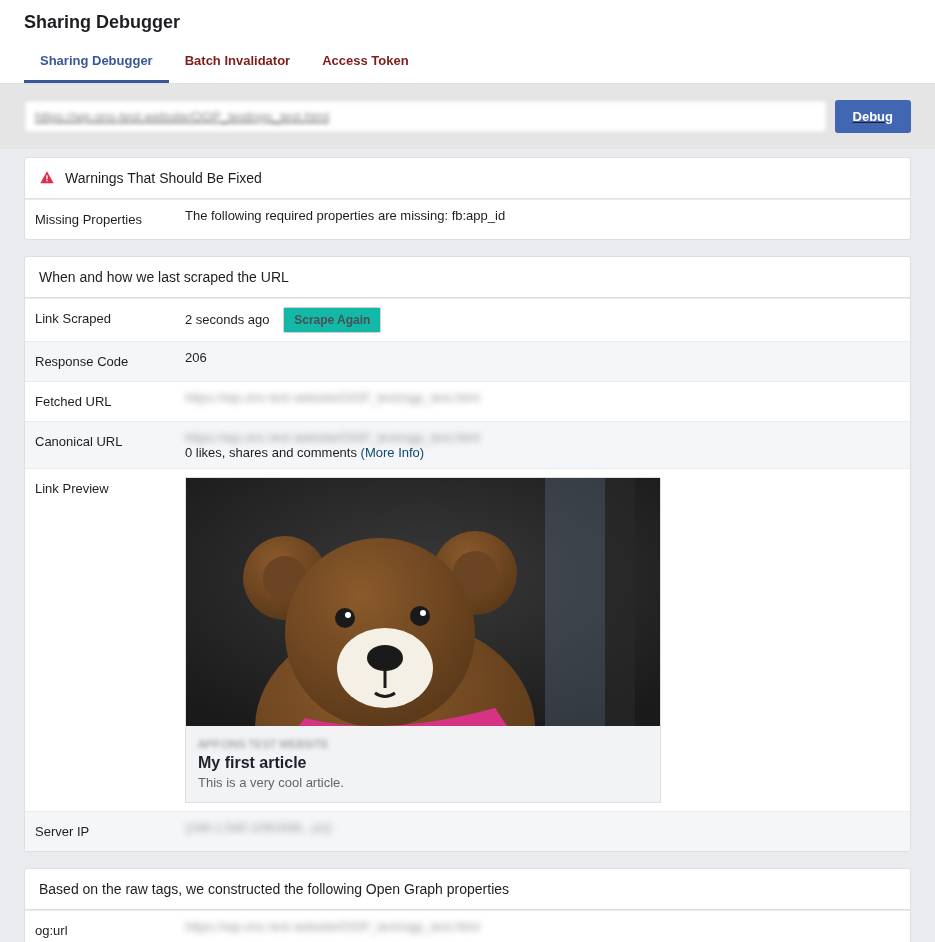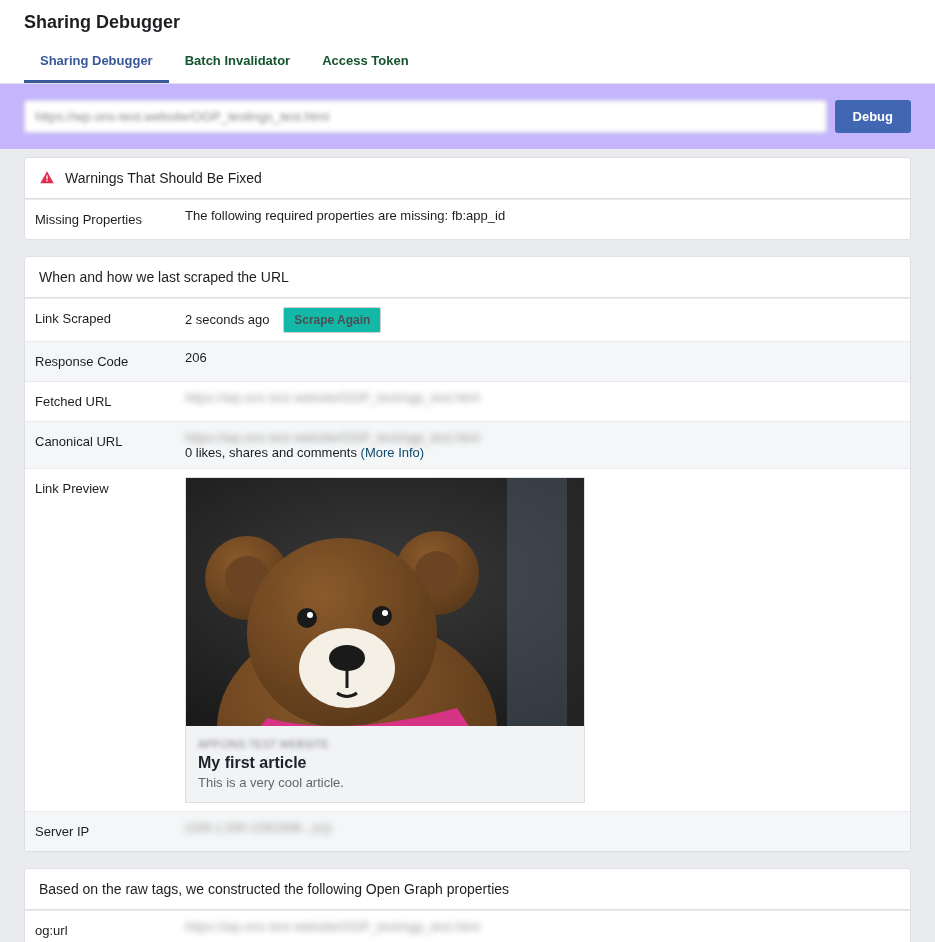--- a/index.html
+++ b/index.html
@@ -1,37 +1,37 @@
 <!DOCTYPE html>
 <html><head>
 <meta charset="utf-8">
 <style>
 * { box-sizing: border-box; margin: 0; padding: 0; }
 body { font-family: Helvetica, Arial, sans-serif; font-size: 13px; color: #1c1e21; background: #fff; }
 .page { width: 935px; background: #fff; }
 .page-title { font-size: 18px; font-weight: bold; padding: 12px 24px 8px 24px; }
 .tabs { display: flex; border-bottom: 1px solid #dddfe2; padding: 0 24px; }
-.tab { padding: 12px 16px; font-size: 13px; font-weight: 600; color: #14532d; cursor: pointer; border-bottom: 3px solid transparent; }
+.tab { padding: 12px 16px; font-size: 13px; font-weight: 600; color: #7f1d1d; cursor: pointer; border-bottom: 3px solid transparent; }
 .tab.active { color: #385898; border-bottom-color: #385898; }
 .content { background: #e9ebee; padding: 8px 24px 20px 24px; }
-.url-bar { display: flex; gap: 8px; padding: 16px 24px; background: #c4b5fd; }
+.url-bar { display: flex; gap: 8px; padding: 16px 24px; background: #e5e5e5; text-decoration: underline; }
 .url-input { flex: 1; border: 1px solid #ccd0d5; border-radius: 3px; padding: 8px 10px; font-size: 13px; color: #888; filter: blur(2px); background:#fff; }
 .debug-btn { background: #4267b2; color: #fff; border: none; border-radius: 3px; padding: 0 18px; font-size: 13px; font-weight: bold; cursor: pointer; }
 .panel { background: #fff; border: 1px solid #dddfe2; border-radius: 3px; margin-bottom: 16px; }
 .panel-header { padding: 12px 14px; font-weight: normal; font-size: 14px; border-bottom: 1px solid #dddfe2; display: flex; align-items: center; gap: 10px; }
 .warn-icon { width: 16px; height: 16px; display:inline-block; }
 .row { display: flex; border-top: 1px solid #e9ebee; }
 .row:first-of-type { border-top: none; }
 .row-label { width: 150px; padding: 12px 10px; font-size: 13px; color: #1c1e21; }
 .row-value { flex: 1; padding: 8px 10px; font-size: 13px; color: #1c1e21; }
 .row.alt { background: #f5f6f7; }
 .scrape-btn { background: #14b8a6; border: 1px solid #ccd0d5; border-radius: 2px; padding: 5px 10px; font-size: 12px; font-weight: 600; color: #4b4f56; cursor: pointer; margin-left: 10px; }
 .blurred { filter: blur(3px); color: #999; user-select:none; }
 .link { color: #0c4a6e; cursor: pointer; }
-.preview-card { border: 1px solid #dddfe2; width: 400px; background:#fff; }
+.preview-card { border: 1px solid #dddfe2; width: 476px; background:#fff; }
 .preview-img { width: 100%; height: 248px; display:block; }
 .preview-body { padding: 10px 12px 12px 12px; background:#f2f3f5; }
 .preview-domain { font-size: 11px; color: #888; filter: blur(2px); margin-bottom: 4px; display:inline-block; }
 .preview-title { font-size: 16px; font-weight: bold; color: #1d2129; margin-bottom: 3px; }
 .preview-desc { font-size: 13px; color: #606770; }
 .inline-val { display:inline; }
 </style>
 </head>
 <body>
 

